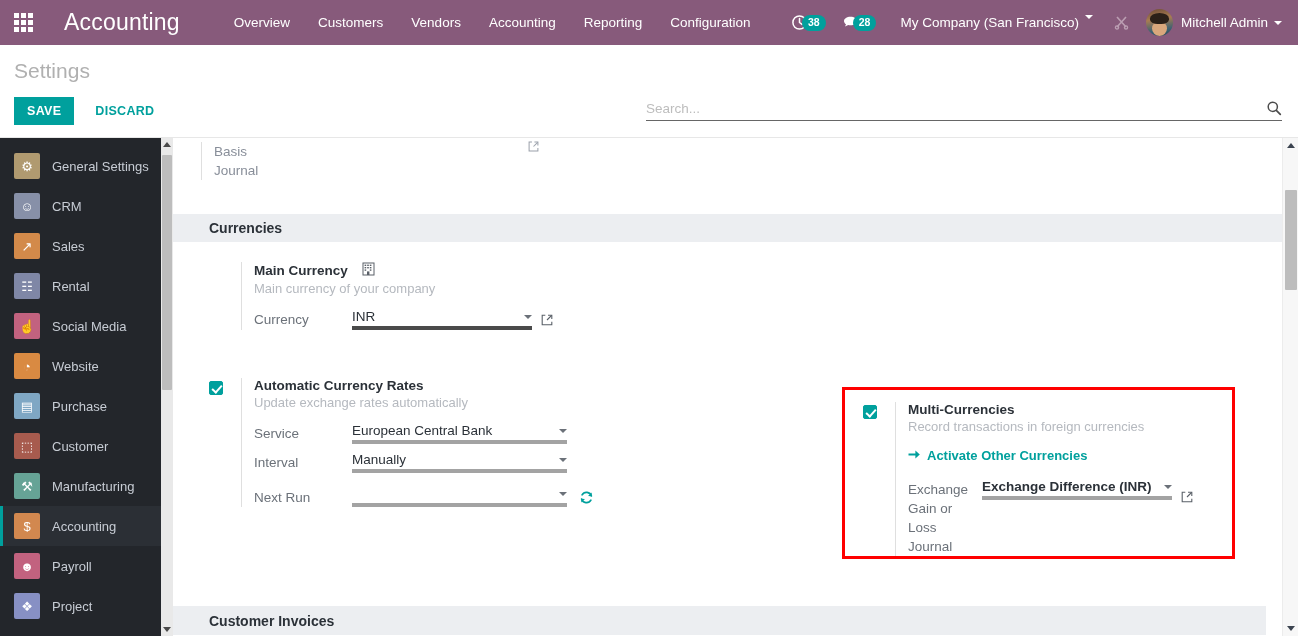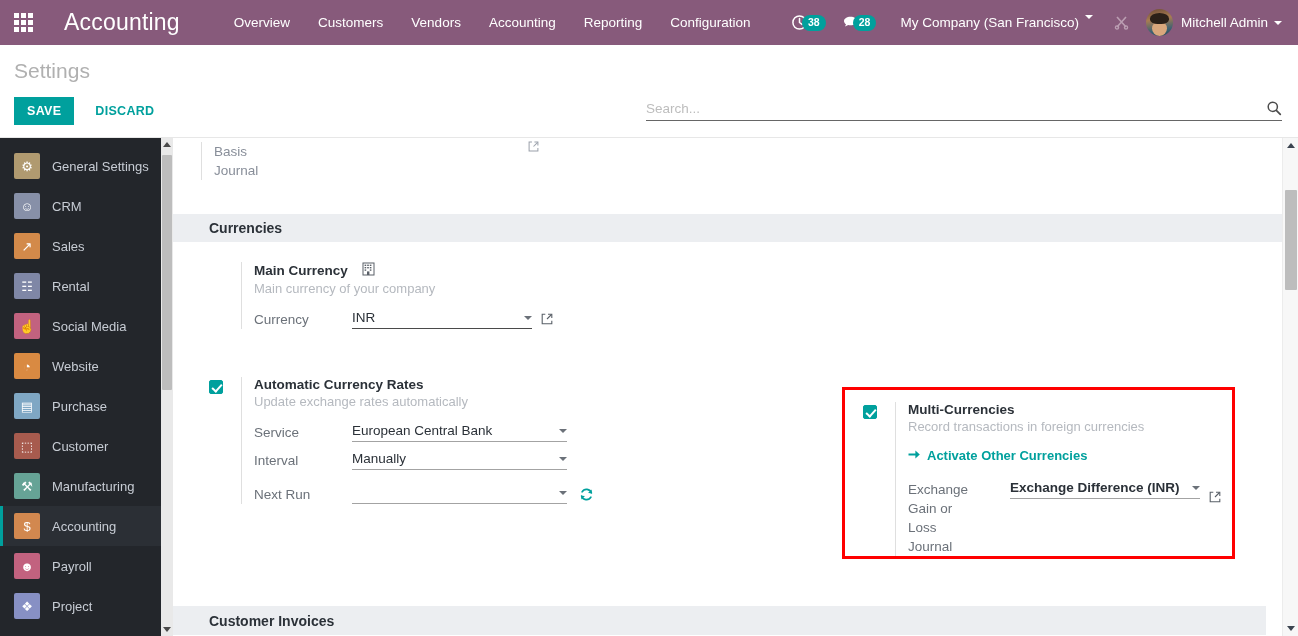--- a/index.html
+++ b/index.html
@@ -200,21 +200,21 @@
   }
 
   .field-row { display: flex; align-items: flex-start; margin-top: 13px; }
   .field-label {
     font-size: 13.5px; color: #6b7179; width: 98px; flex: none;
     line-height: 19px; padding-top: 1px;
   }
   .field-label.narrow { width: 74px; }
   .field-ctrl { position: relative; }
   .select-like {
-    border-bottom: 1px solid #a3a3a3; display: flex; align-items: center;
+    border-bottom: 4px solid #a3a3a3; display: flex; align-items: center;
     padding-bottom: 2px; min-height: 20px; cursor: pointer;
   }
   .select-like.strong { border-bottom-color: #4a4a4a; }
   .select-val { font-size: 13.5px; color: #2b3138; flex: 1; white-space: nowrap; }
   .select-val.bold { font-weight: 700; }
   .sel-caret {
     width: 0; height: 0; margin-left: 10px;
     border-left: 4px solid transparent; border-right: 4px solid transparent;
     border-top: 4px solid #6b7179;
   }
@@ -517,21 +517,21 @@
             <a class="link-action">
               <span>
                 <svg width="13" height="11" viewBox="0 0 13 11">
                   <path d="M0.5 5.5 H10" stroke="#00A09D" stroke-width="2"></path>
                   <path d="M7.4 1.6 L11.8 5.5 L7.4 9.4 Z" fill="#00A09D"></path>
                 </svg>
               </span>
               <span>Activate Other Currencies</span>
             </a>
 
-            <div class="field-row" style="margin-top:15px;gap:28px;">
+            <div class="field-row" style="margin-top:15px;">
               <div class="field-label narrow">
                 <div>Exchange</div>
                 <div>Gain or Loss</div>
                 <div>Journal</div>
               </div>
               <div style="display:flex;align-items:flex-start;">
                 <div class="select-like" style="width:190px;">
                   <span class="select-val bold">Exchange Difference (INR)</span>
                   <span class="sel-caret"></span>
                 </div>

